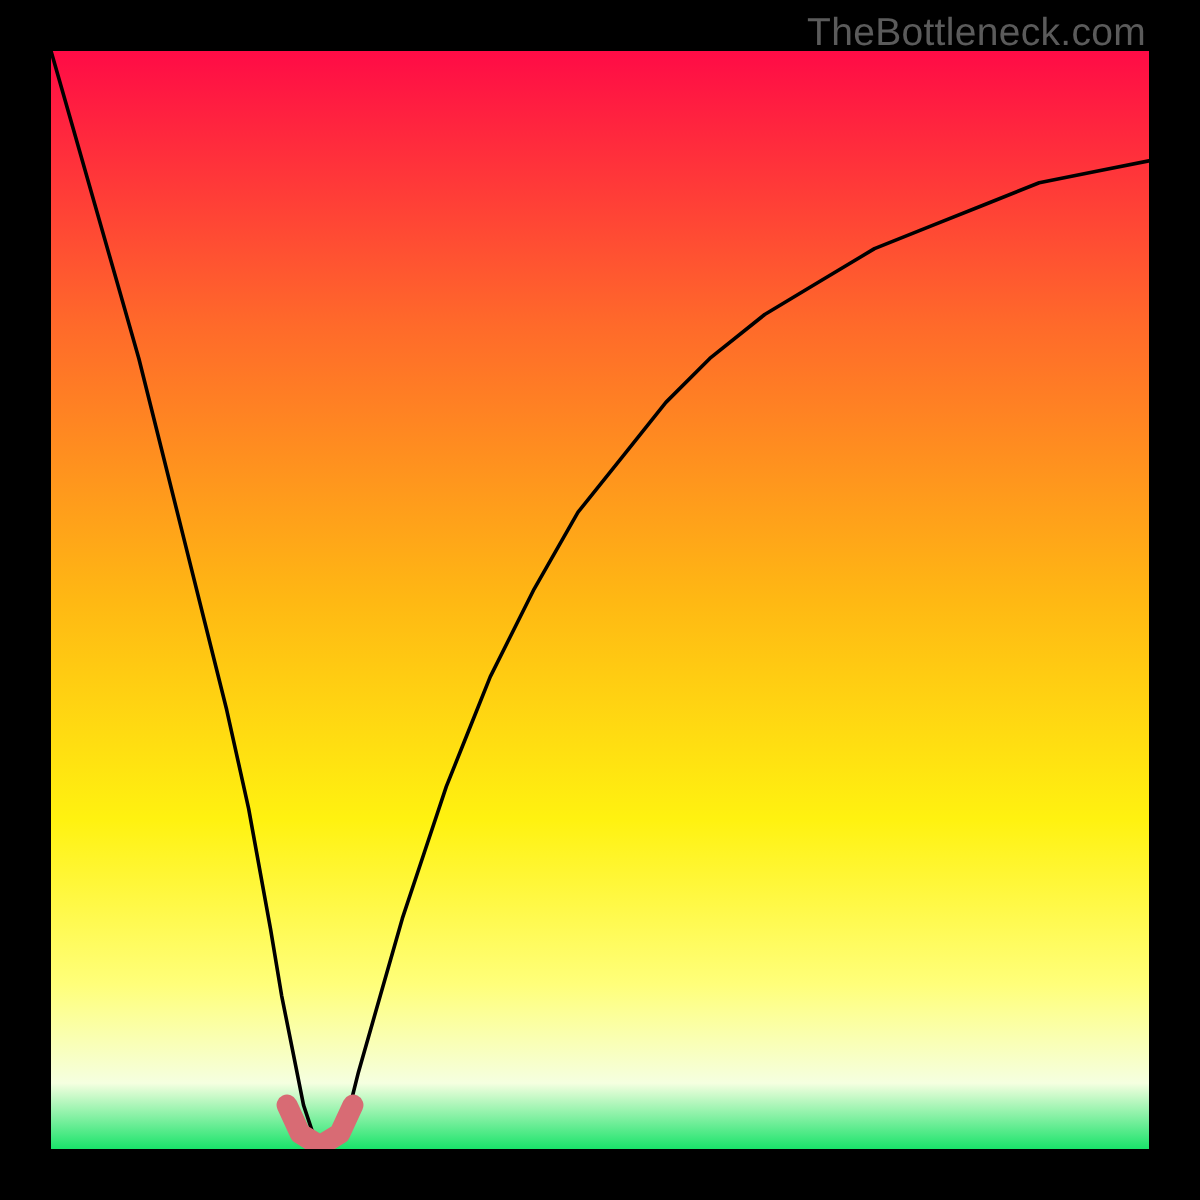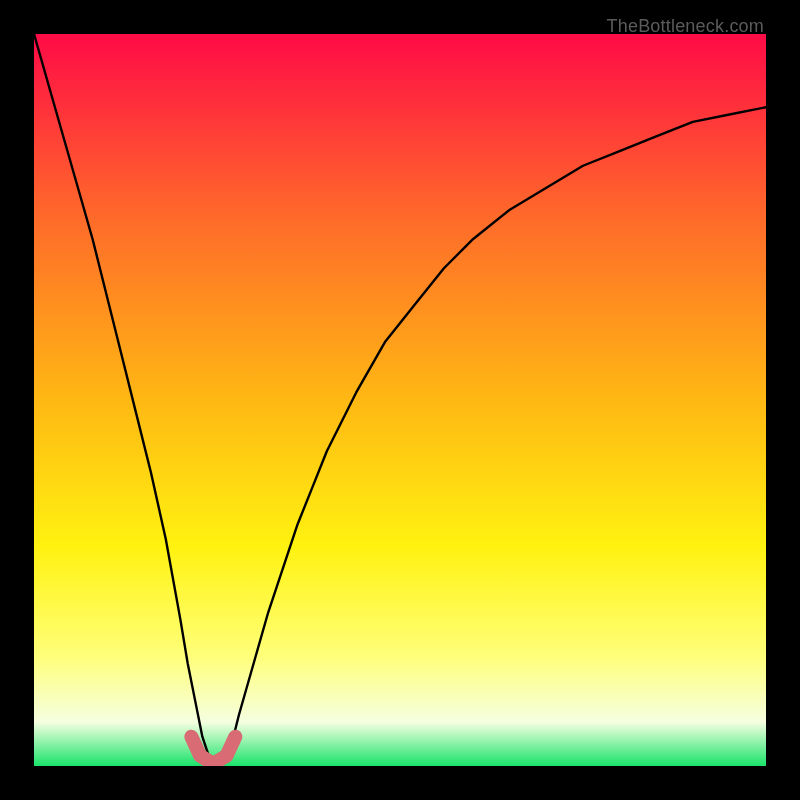--- a/index.html
+++ b/index.html
@@ -20,24 +20,24 @@
   }
   .plot-area {
     position: absolute;
     left: 0;
     top: 0;
     width: 732px;
     height: 732px;
   }
   .watermark {
     position: absolute;
-    top: 16px;
+    top: 6px;
     right: 36px;
     font-family: Arial, Helvetica, sans-serif;
-    font-size: 18px;
+    font-size: 26px;
     color: #5b5b5b;
     letter-spacing: 0.2px;
   }
 </style>
 </head>
 <body>
 
 <div class="watermark">TheBottleneck.com</div>
 
 <div class="frame">

